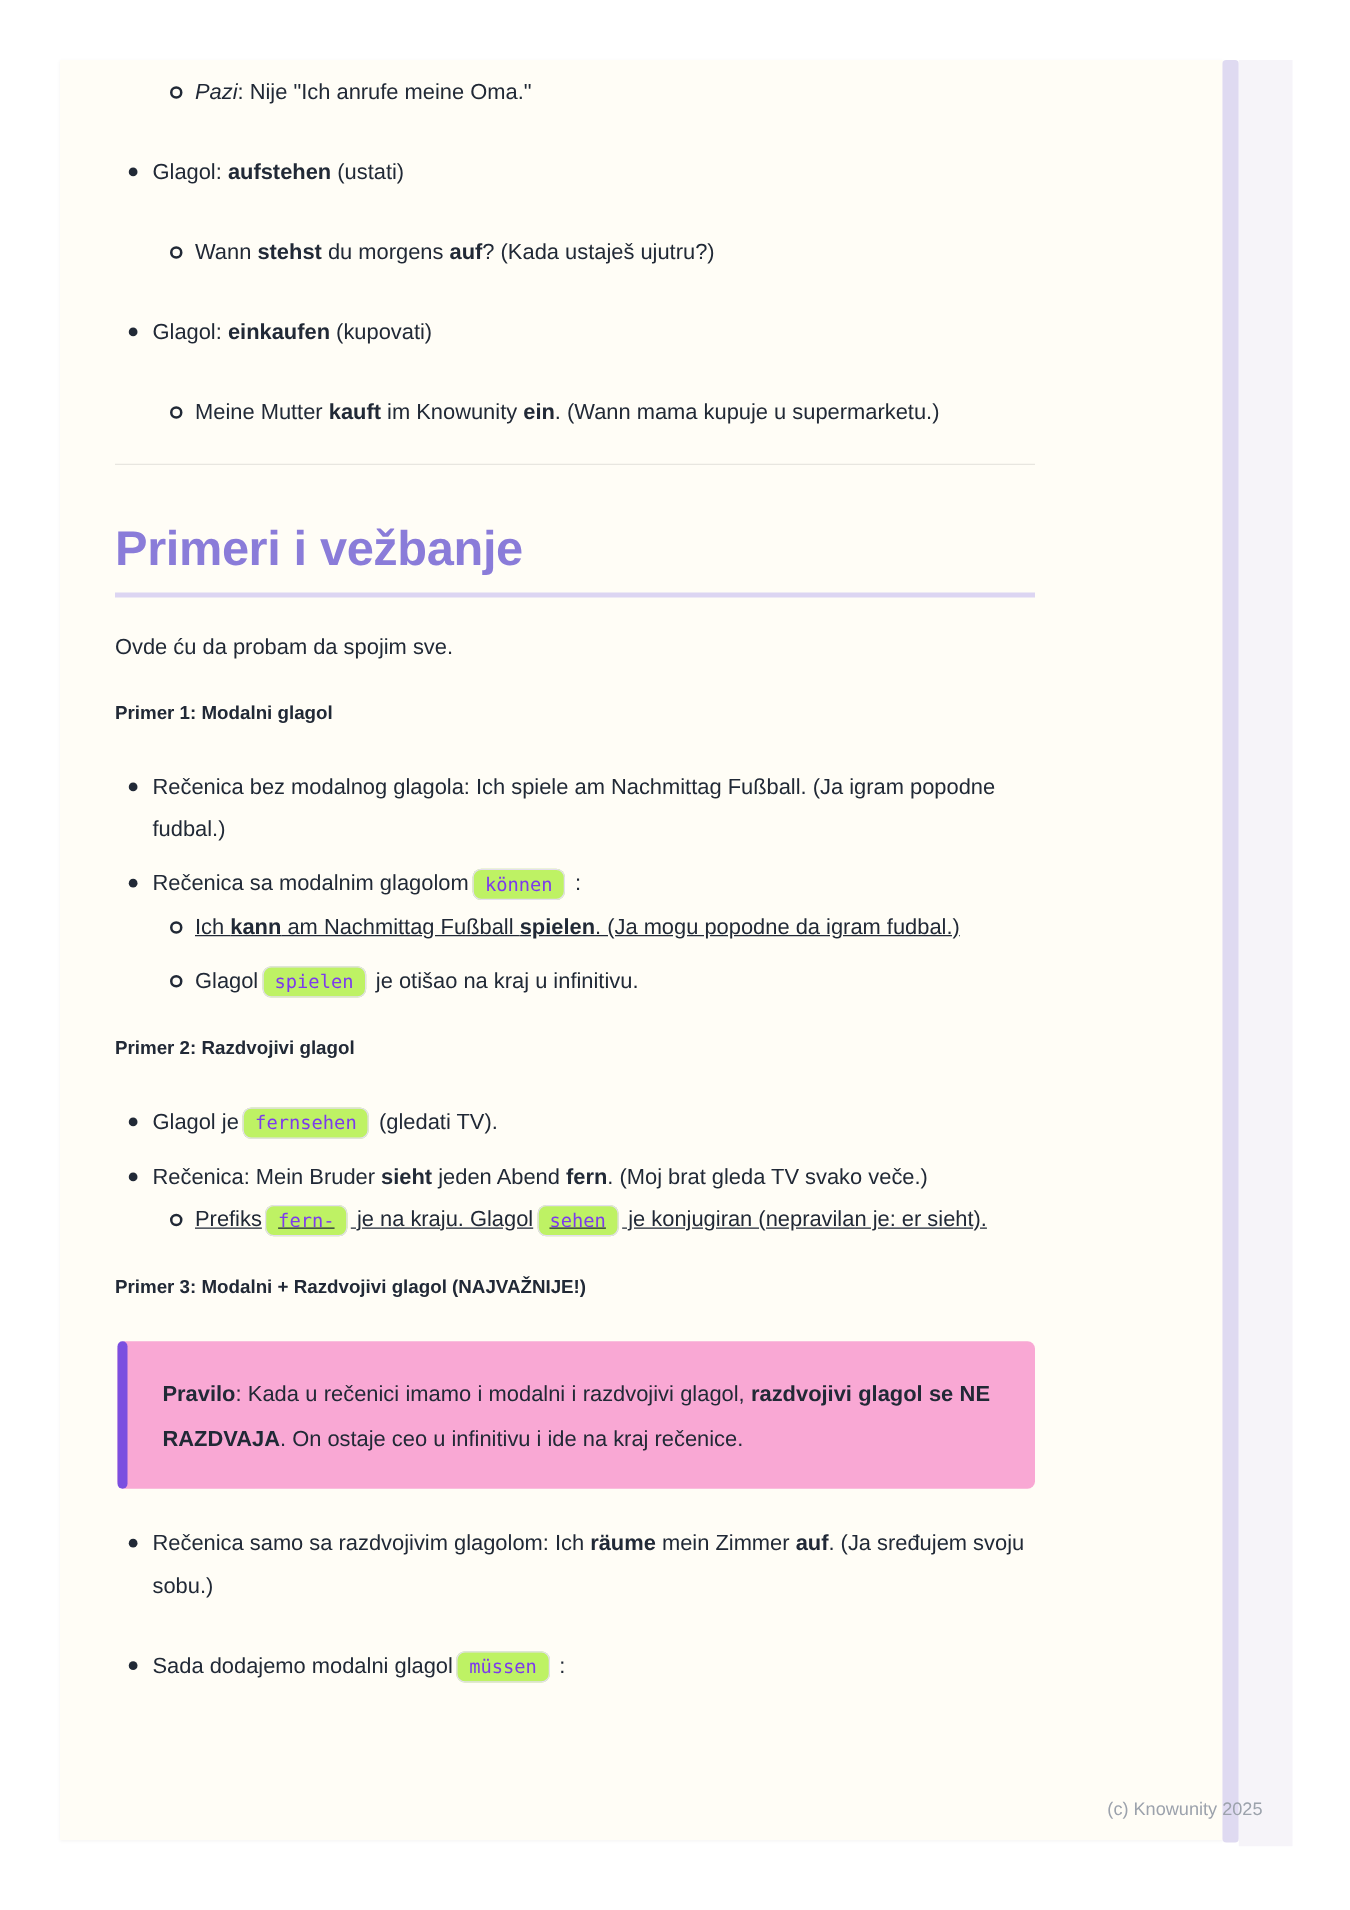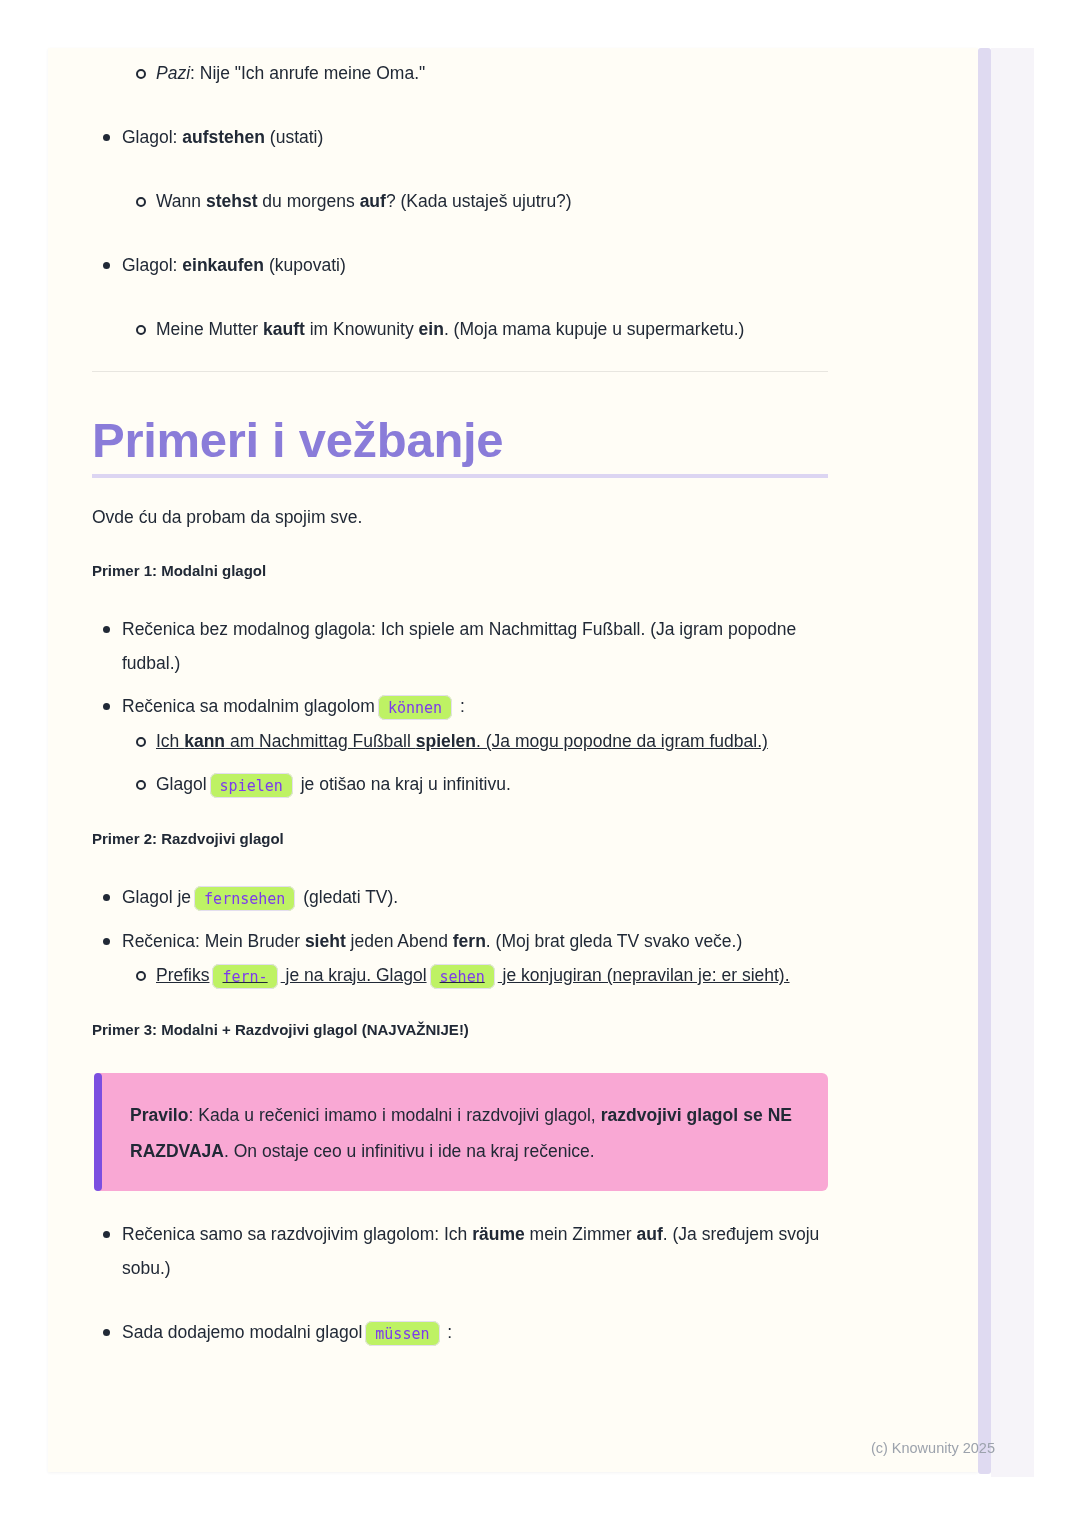--- a/index.html
+++ b/index.html
@@ -38,21 +38,21 @@
   .li.l2 { padding-left:64px; }
   .li.l2 .bullet {
     position:absolute; left:44px; top:13px; width:6px; height:6px;
     border-radius:50%; border:2px solid #212936; background:transparent;
   }
   .gap-loose { margin-top:30px; }
   .gap-tight { margin-top:9px; }
   .gap-none  { margin-top:0;text-decoration:underline; }
   
   h1.page-title {
-    margin:46px 0 0; font-size:49px; line-height:44px; font-weight:700;
+    margin:46px 0 0; font-size:39px; line-height:44px; font-weight:700;
     color:#8A7CD9; letter-spacing:-0.3px;
     padding-bottom:12px; border-bottom:4.5px solid #DCD5F2;
   }
   h3.section-heading { margin:22px 0 0; font-size:15px; line-height:30px; font-weight:700; }
   p.intro { margin:22px 0 0; }
   hr.divider { border:none; border-top:1px solid #E8E6E0; margin:25px 0 0; }
   
   .callout {
     position:relative; margin:28px 0 0 2px;
     background:#f9a8d4; border-radius:6px;
@@ -65,38 +65,38 @@
   
   .b { font-weight:700; }
   .i { font-style:italic; }
   .code {
     font-family:"DejaVu Sans Mono", "Liberation Mono", monospace;
     font-size:15px; color:#7C3AED; background:#bef264;
     border:1px solid #E3DEEF; border-radius:7px;
     padding:2.5px 9px; margin:0 3px; white-space:nowrap;
   }
   .watermark {
-    position:absolute; top:1440px; right:85px; z-index:5;
+    position:absolute; top:1440px; right:70px; z-index:5;
     font-size:14.5px; color:#9CA2AC;
   }
 </style>
 </head>
 <body>
 
 <div class="card"></div>
 <div class="edge-bar"></div>
 <div class="edge-strip"></div>
 
 <div class="content">
     <div class="list">
       <div class="li l2"><span class="bullet"></span><span><span class="i">Pazi</span><span>: Nije "Ich anrufe meine Oma."</span></span></div>
       <div class="li l1 gap-loose"><span class="bullet"></span><span><span>Glagol: </span><span class="b">aufstehen</span><span> (ustati)</span></span></div>
       <div class="li l2 gap-loose"><span class="bullet"></span><span><span>Wann </span><span class="b">stehst</span><span> du morgens </span><span class="b">auf</span><span>? (Kada ustaješ ujutru?)</span></span></div>
       <div class="li l1 gap-loose"><span class="bullet"></span><span><span>Glagol: </span><span class="b">einkaufen</span><span> (kupovati)</span></span></div>
-      <div class="li l2 gap-loose"><span class="bullet"></span><span><span>Meine Mutter </span><span class="b">kauft</span><span> im Knowunity </span><span class="b">ein</span><span>. (Moja mama kupuje u supermarketu.)</span></span></div>
+      <div class="li l2 gap-loose"><span class="bullet"></span><span><span>Meine Mutter </span><span class="b">kauft</span><span> im Knowunity </span><span class="b">ein</span><span>. (Wann mama kupuje u supermarketu.)</span></span></div>
     </div>
     <hr class="divider">
     <h1 class="page-title">Primeri i vežbanje</h1>
     <p class="intro">Ovde ću da probam da spojim sve.</p>
     <h3 class="section-heading">Primer 1: Modalni glagol</h3>
     <div class="list">
       <div class="li l1"><span class="bullet"></span><span><span>Rečenica bez modalnog glagola: Ich spiele am Nachmittag Fußball. (Ja igram popodne fudbal.)</span></span></div>
       <div class="li l1 gap-tight"><span class="bullet"></span><span><span>Rečenica sa modalnim glagolom</span><code class="code">können</code><span> :</span></span></div>
       <div class="li l2 gap-none"><span class="bullet"></span><span><span>Ich </span><span class="b">kann</span><span> am Nachmittag Fußball </span><span class="b">spielen</span><span>. (Ja mogu popodne da igram fudbal.)</span></span></div>
       <div class="li l2 gap-tight"><span class="bullet"></span><span><span>Glagol</span><code class="code">spielen</code><span> je otišao na kraj u infinitivu.</span></span></div>

